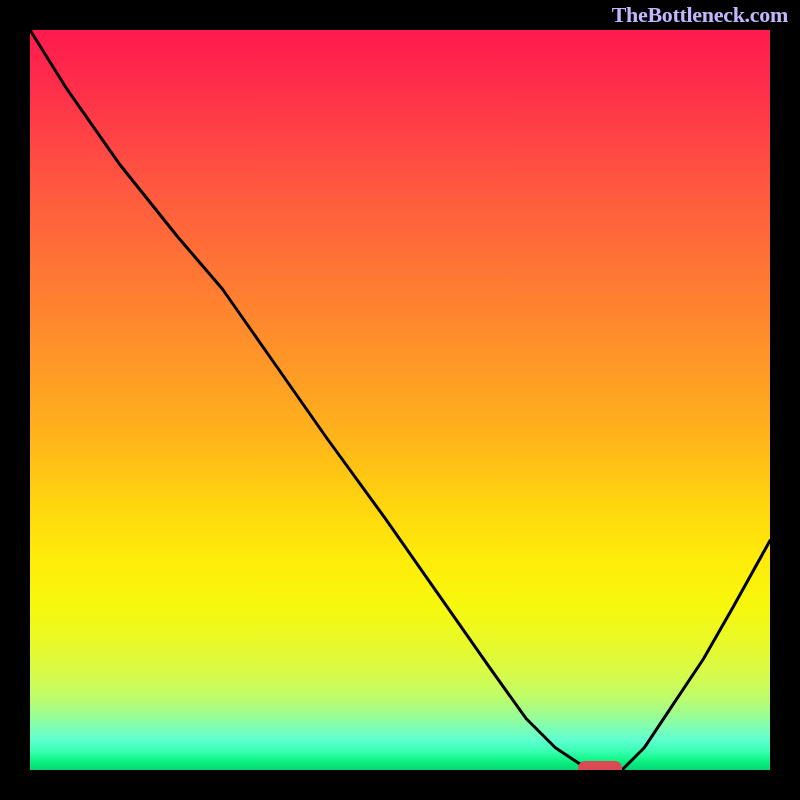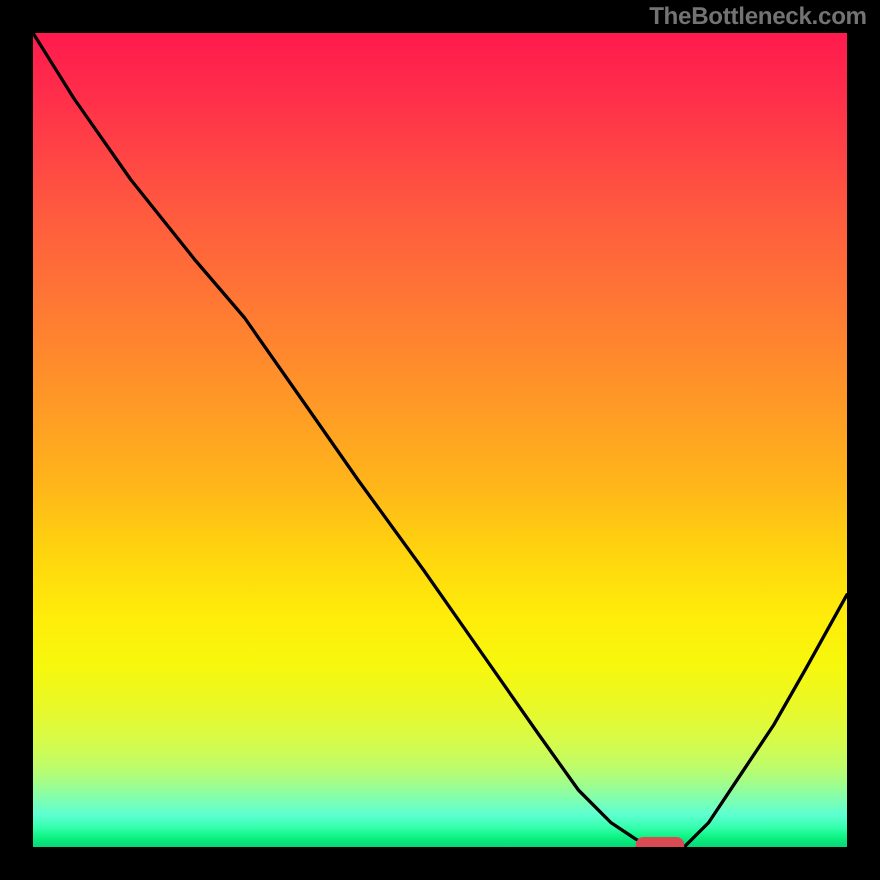--- a/index.html
+++ b/index.html
@@ -12,22 +12,22 @@
   .container {
     position: relative;
     width: 800px;
     height: 800px;
     background: #000;
   }
   .watermark {
     position: absolute;
     top: 2px;
     right: 12px;
-    color: #737373;
-    font-family: Liberation Sans, sans-serif;
+    color: #c4b5fd;
+    font-family: Liberation Serif, serif;
     font-size: 22px;
     font-weight: 600;
     letter-spacing: -0.3px;
     z-index: 10;
   }
   .plot {
     position: absolute;
     left: 30px;
     top: 30px;
     width: 740px;

